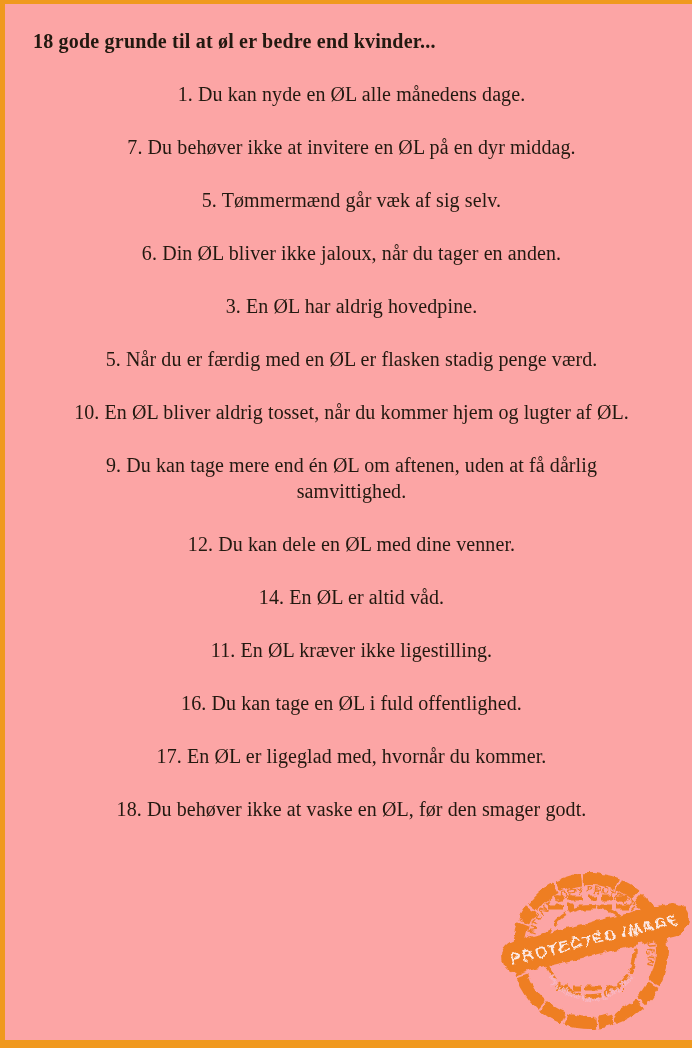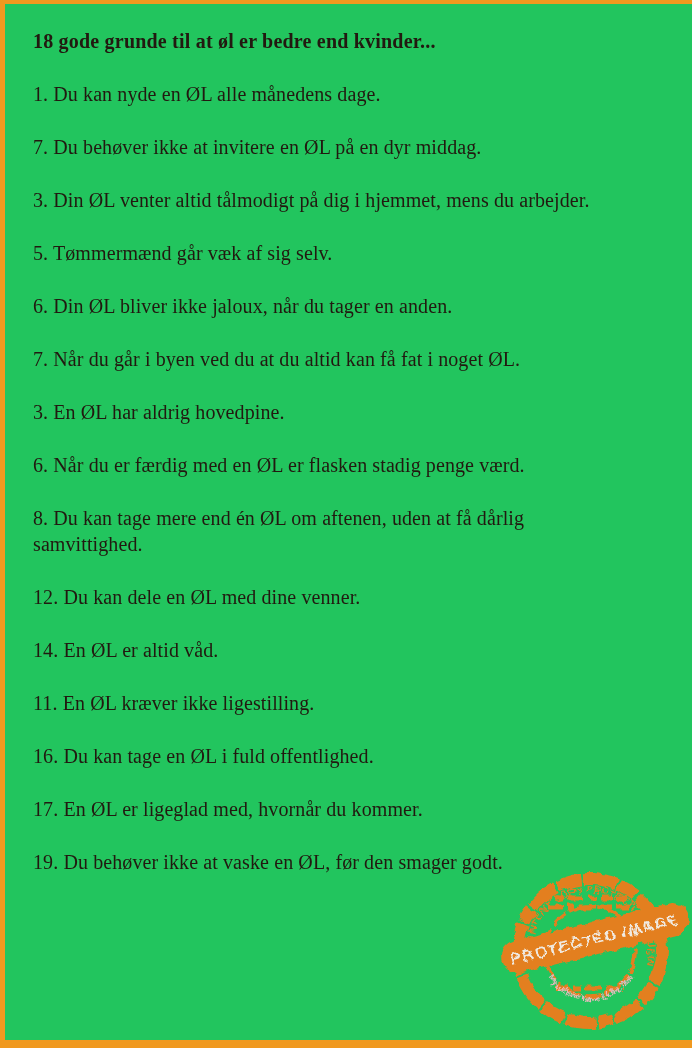--- a/index.html
+++ b/index.html
@@ -18,51 +18,51 @@
   .title {
     font-size: 20px; font-weight: bold;
     margin: 0 0 27px 0; line-height: 26px;
     letter-spacing: 0.2px;
   }
   .item {
     font-size: 20px; font-weight: normal;
     margin: 0 0 27px 0; line-height: 26px;
     white-space: pre-line;
     letter-spacing: 0.1px;
+    text-align: center;
   }
   .stamp {
     position: absolute; left: 492px; top: 858px;
     width: 200px; height: 190px;
     overflow: visible; opacity: 0.95;
   }
   .stamp text { font-family: "Liberation Sans", sans-serif; font-weight: bold; }
 </style>
 </head>
 <body>
 
 <div class="edge" style="background: rgb(240, 153, 31);"></div>
-<div class="page" style="background: #22c55e;">
+<div class="page" style="background: #fca5a5;">
   <div class="content" style="color: rgb(34, 25, 16);">
     <p class="title">18 gode grunde til at øl er bedre end kvinder...</p>
     <p class="item">1. Du kan nyde en ØL alle månedens dage.</p>
     <p class="item">7. Du behøver ikke at invitere en ØL på en dyr middag.</p>
-    <p class="item">3. Din ØL venter altid tålmodigt på dig i hjemmet, mens du arbejder.</p>
     <p class="item">5. Tømmermænd går væk af sig selv.</p>
     <p class="item">6. Din ØL bliver ikke jaloux, når du tager en anden.</p>
-    <p class="item">7. Når du går i byen ved du at du altid kan få fat i noget ØL.</p>
     <p class="item">3. En ØL har aldrig hovedpine.</p>
-    <p class="item">6. Når du er færdig med en ØL er flasken stadig penge værd.</p>
-    <p class="item">8. Du kan tage mere end én ØL om aftenen, uden at få dårlig
+    <p class="item">5. Når du er færdig med en ØL er flasken stadig penge værd.</p>
+    <p class="item">10. En ØL bliver aldrig tosset, når du kommer hjem og lugter af ØL.</p>
+    <p class="item">9. Du kan tage mere end én ØL om aftenen, uden at få dårlig
 samvittighed.</p>
     <p class="item">12. Du kan dele en ØL med dine venner.</p>
     <p class="item">14. En ØL er altid våd.</p>
     <p class="item">11. En ØL kræver ikke ligestilling.</p>
     <p class="item">16. Du kan tage en ØL i fuld offentlighed.</p>
     <p class="item">17. En ØL er ligeglad med, hvornår du kommer.</p>
-    <p class="item">19. Du behøver ikke at vaske en ØL, før den smager godt.</p>
+    <p class="item">18. Du behøver ikke at vaske en ØL, før den smager godt.</p>
   </div>
 </div>
 
 <svg class="stamp" viewBox="0 0 200 190" xmlns="http://www.w3.org/2000/svg">
   <defs>
     <filter id="grunge" x="-25%" y="-25%" width="150%" height="150%">
       <feTurbulence type="fractalNoise" baseFrequency="0.11" numOctaves="2" seed="7" result="n"></feTurbulence>
       <feDisplacementMap in="SourceGraphic" in2="n" scale="7" xChannelSelector="R" yChannelSelector="G"></feDisplacementMap>
     </filter>
     <path id="topArc" d="M 43.5 112.8 A 58 58 0 1 1 152.5 112.8" fill="none"></path>

